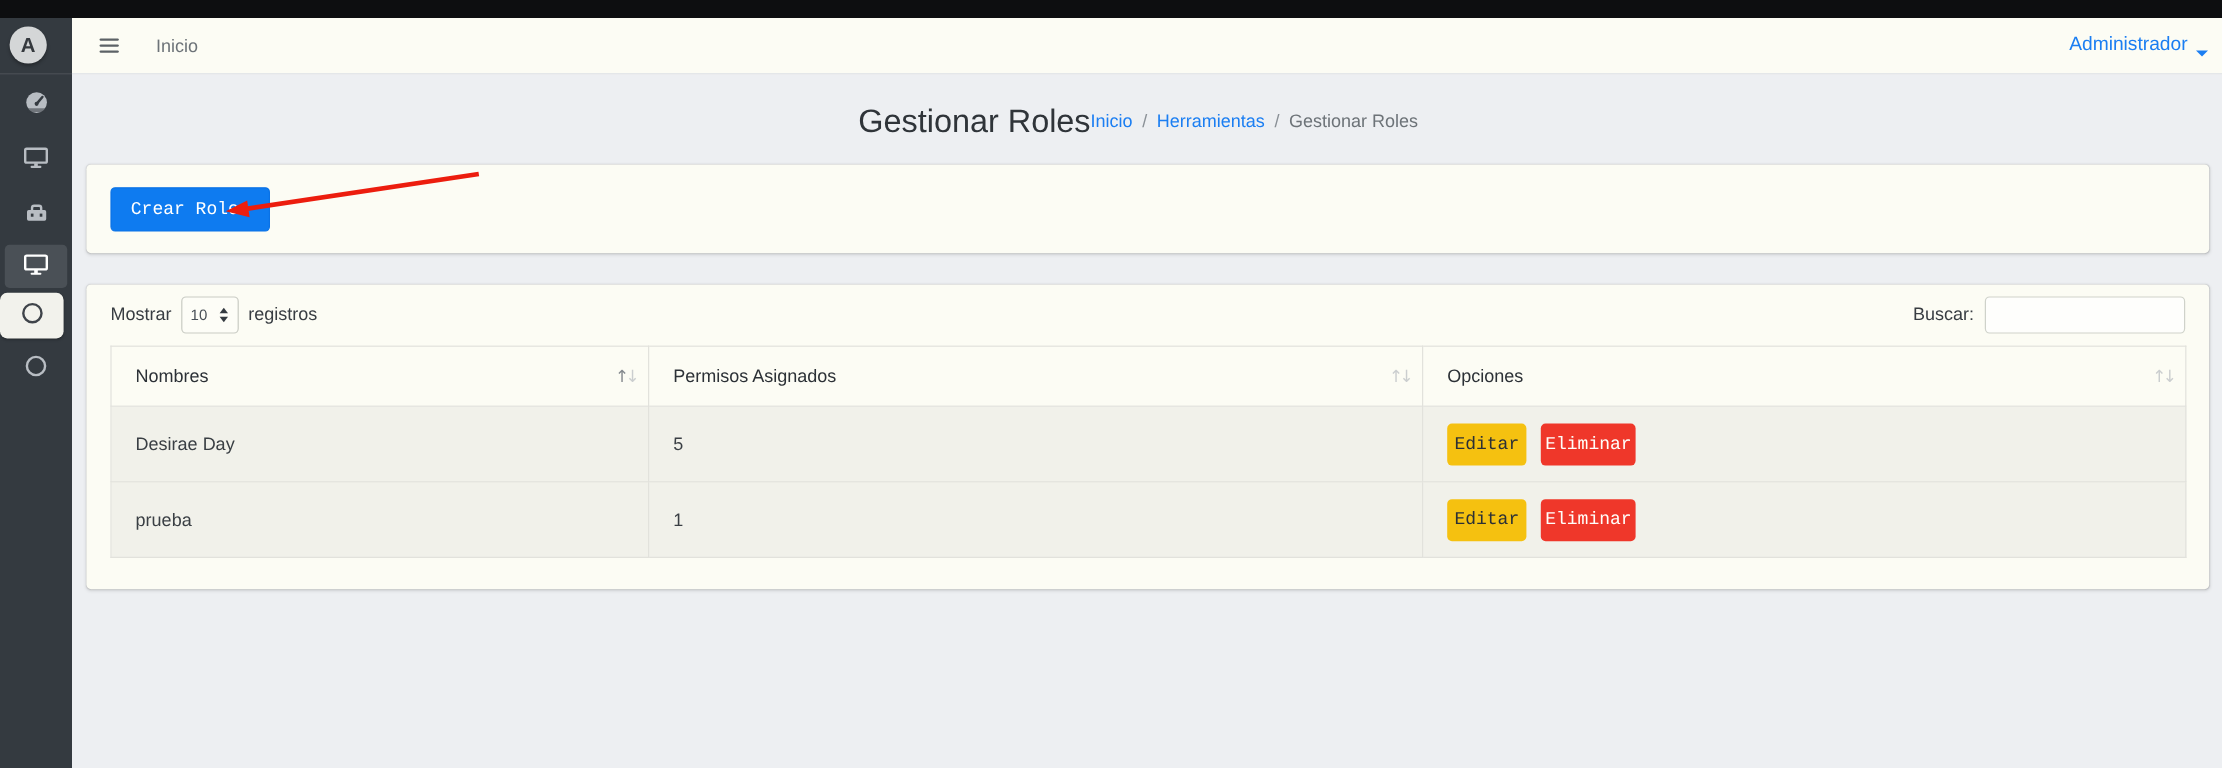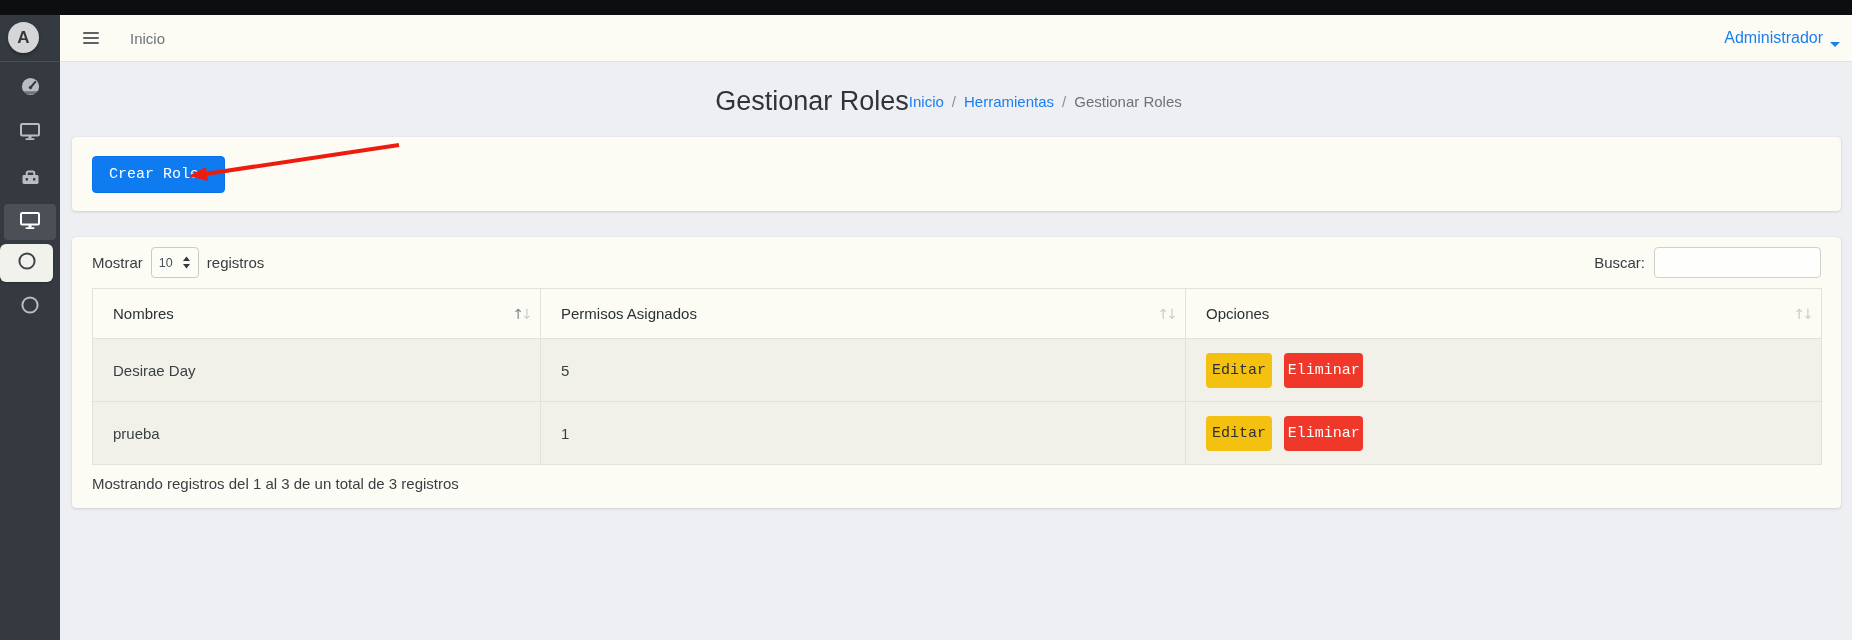--- a/index.html
+++ b/index.html
@@ -245,21 +245,20 @@
           <td>1</td>
           <td>
             <button class="btn btn-warning">Editar</button>
             <button class="btn btn-danger">Eliminar</button>
           </td>
         </tr>
       </tbody>
     </table>
 
     <div class="table-footer">
-      <div class="info-text">Mostrando registros del 1 al 3 de un total de 3 registros</div>
     </div>
 
   </div>
 </div>
 
 <svg class="annotation" viewBox="0 0 1852 640">
   <line x1="399" y1="145" x2="205" y2="174" stroke="#ec1d0e" stroke-width="4"></line>
   <polygon points="188,176 206,167 208,181" fill="#ec1d0e"></polygon>
 </svg>
 

